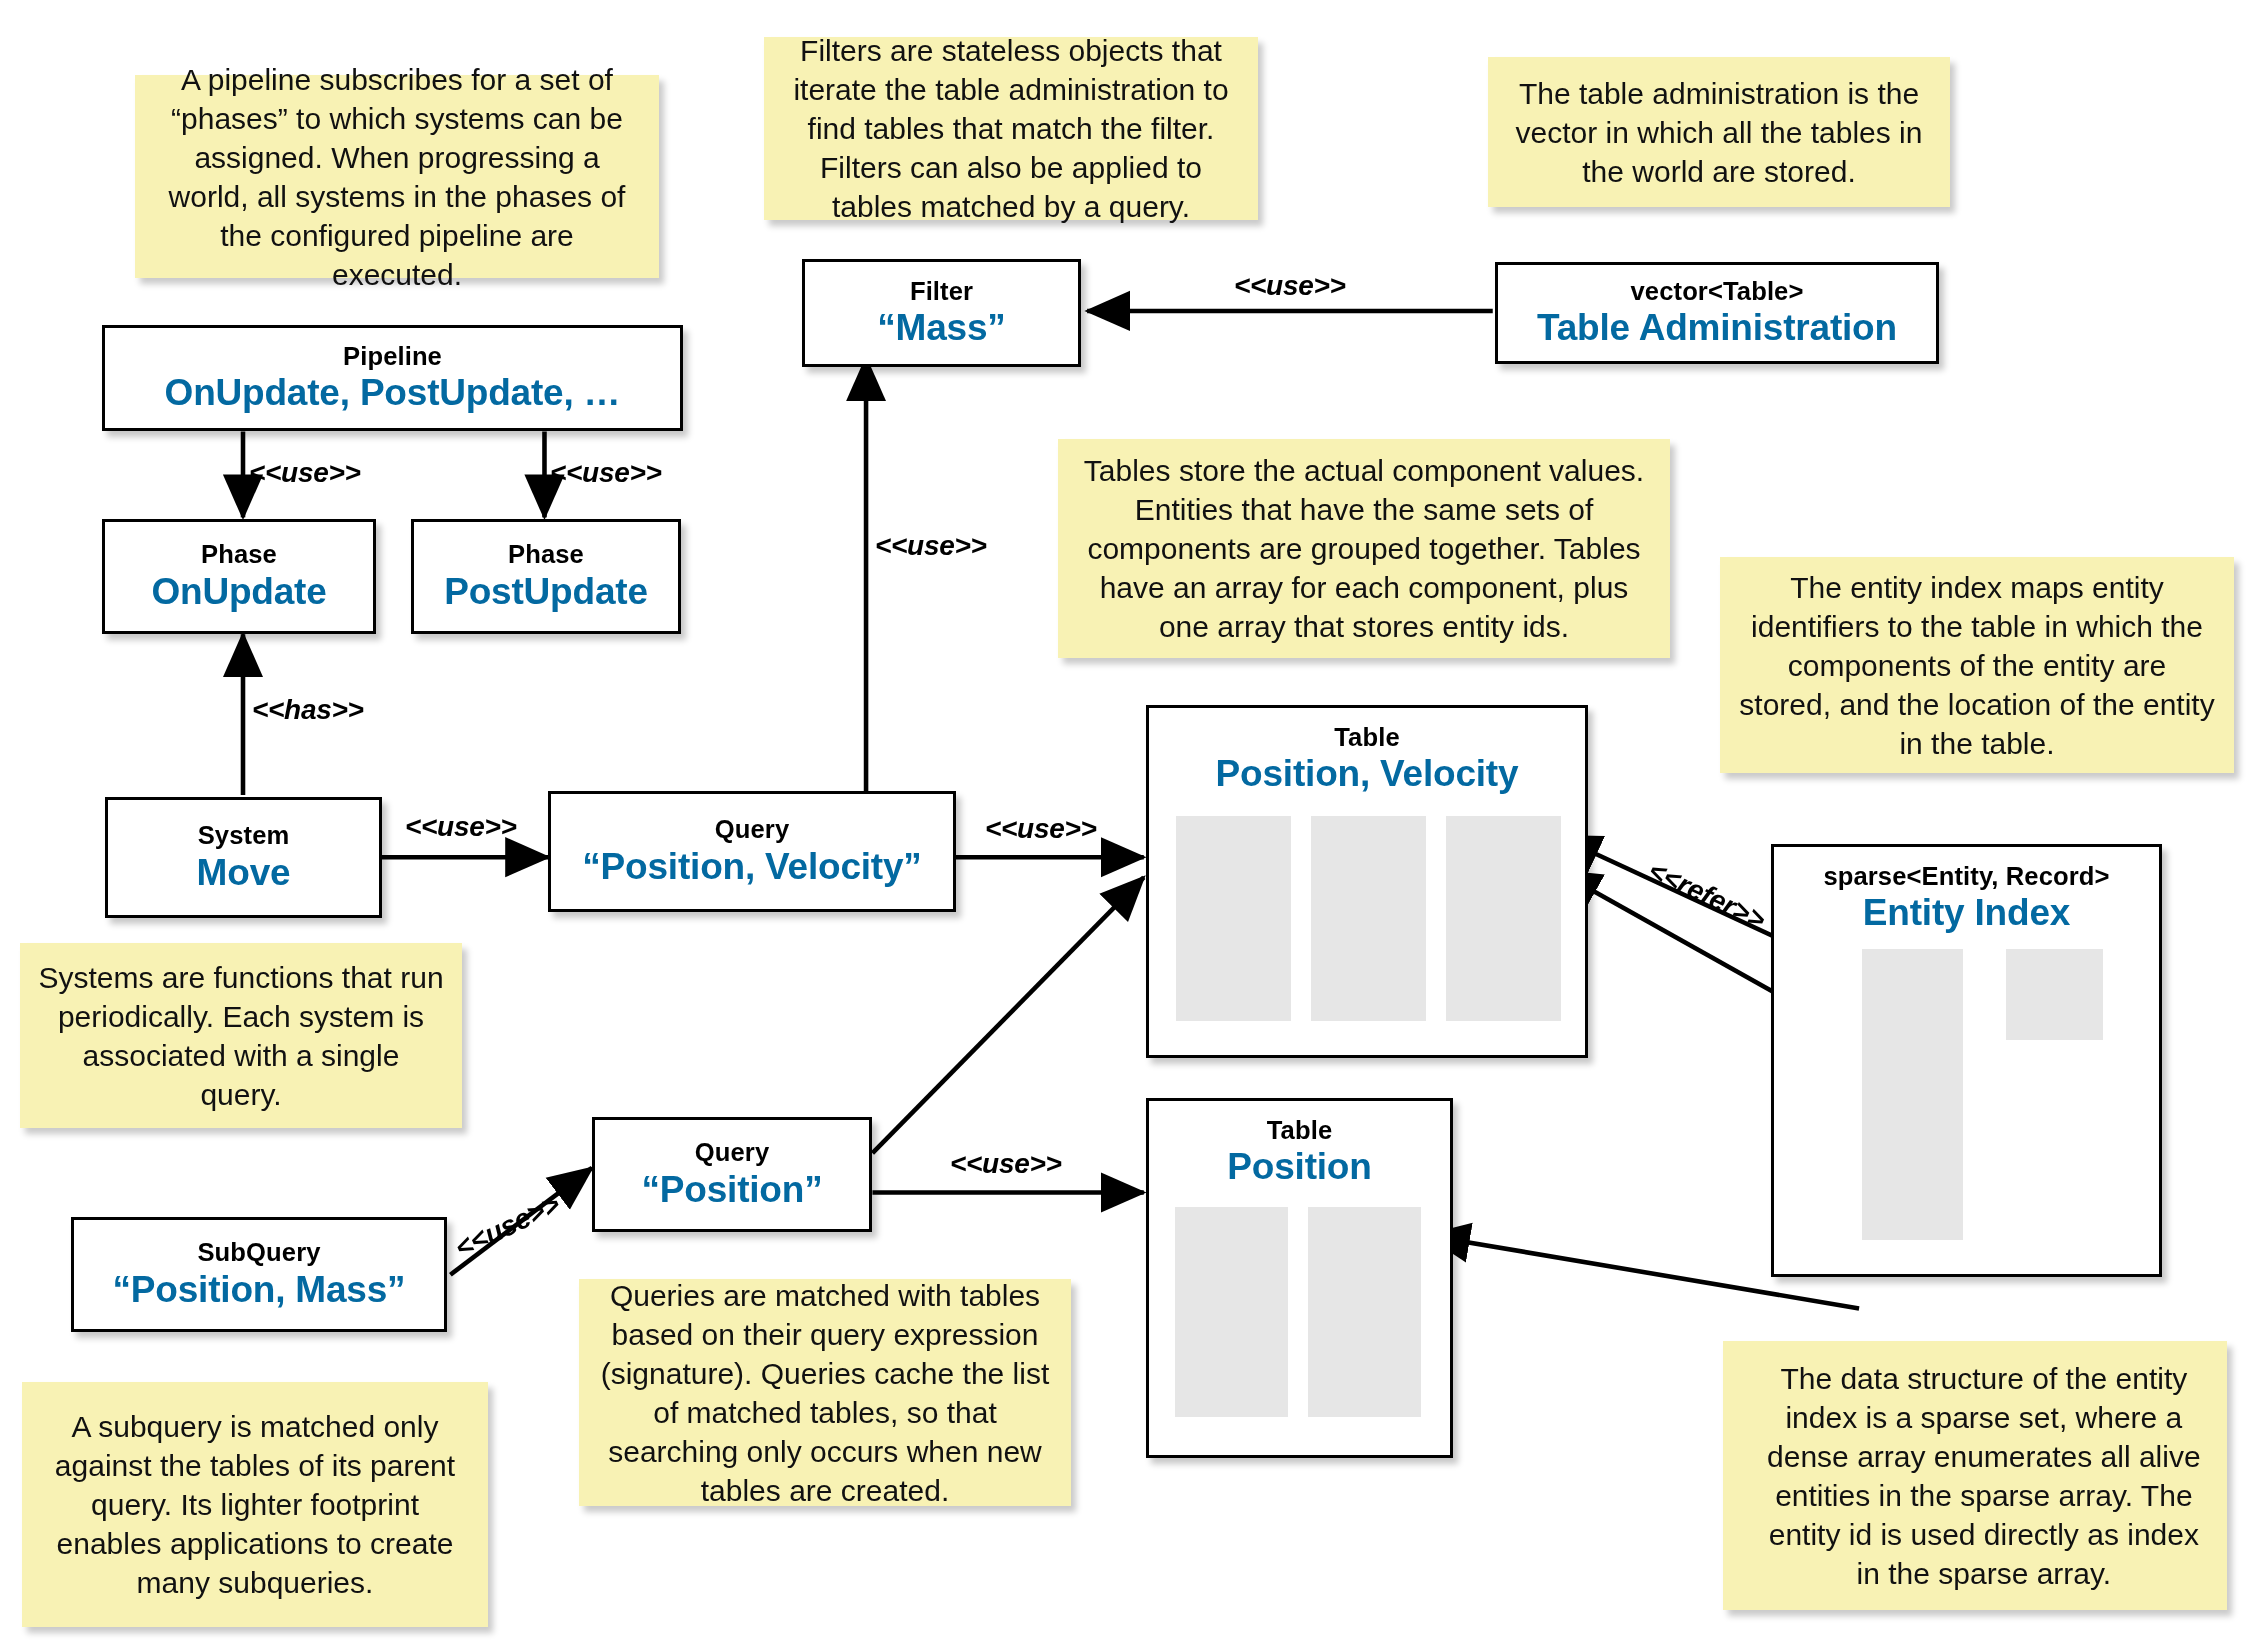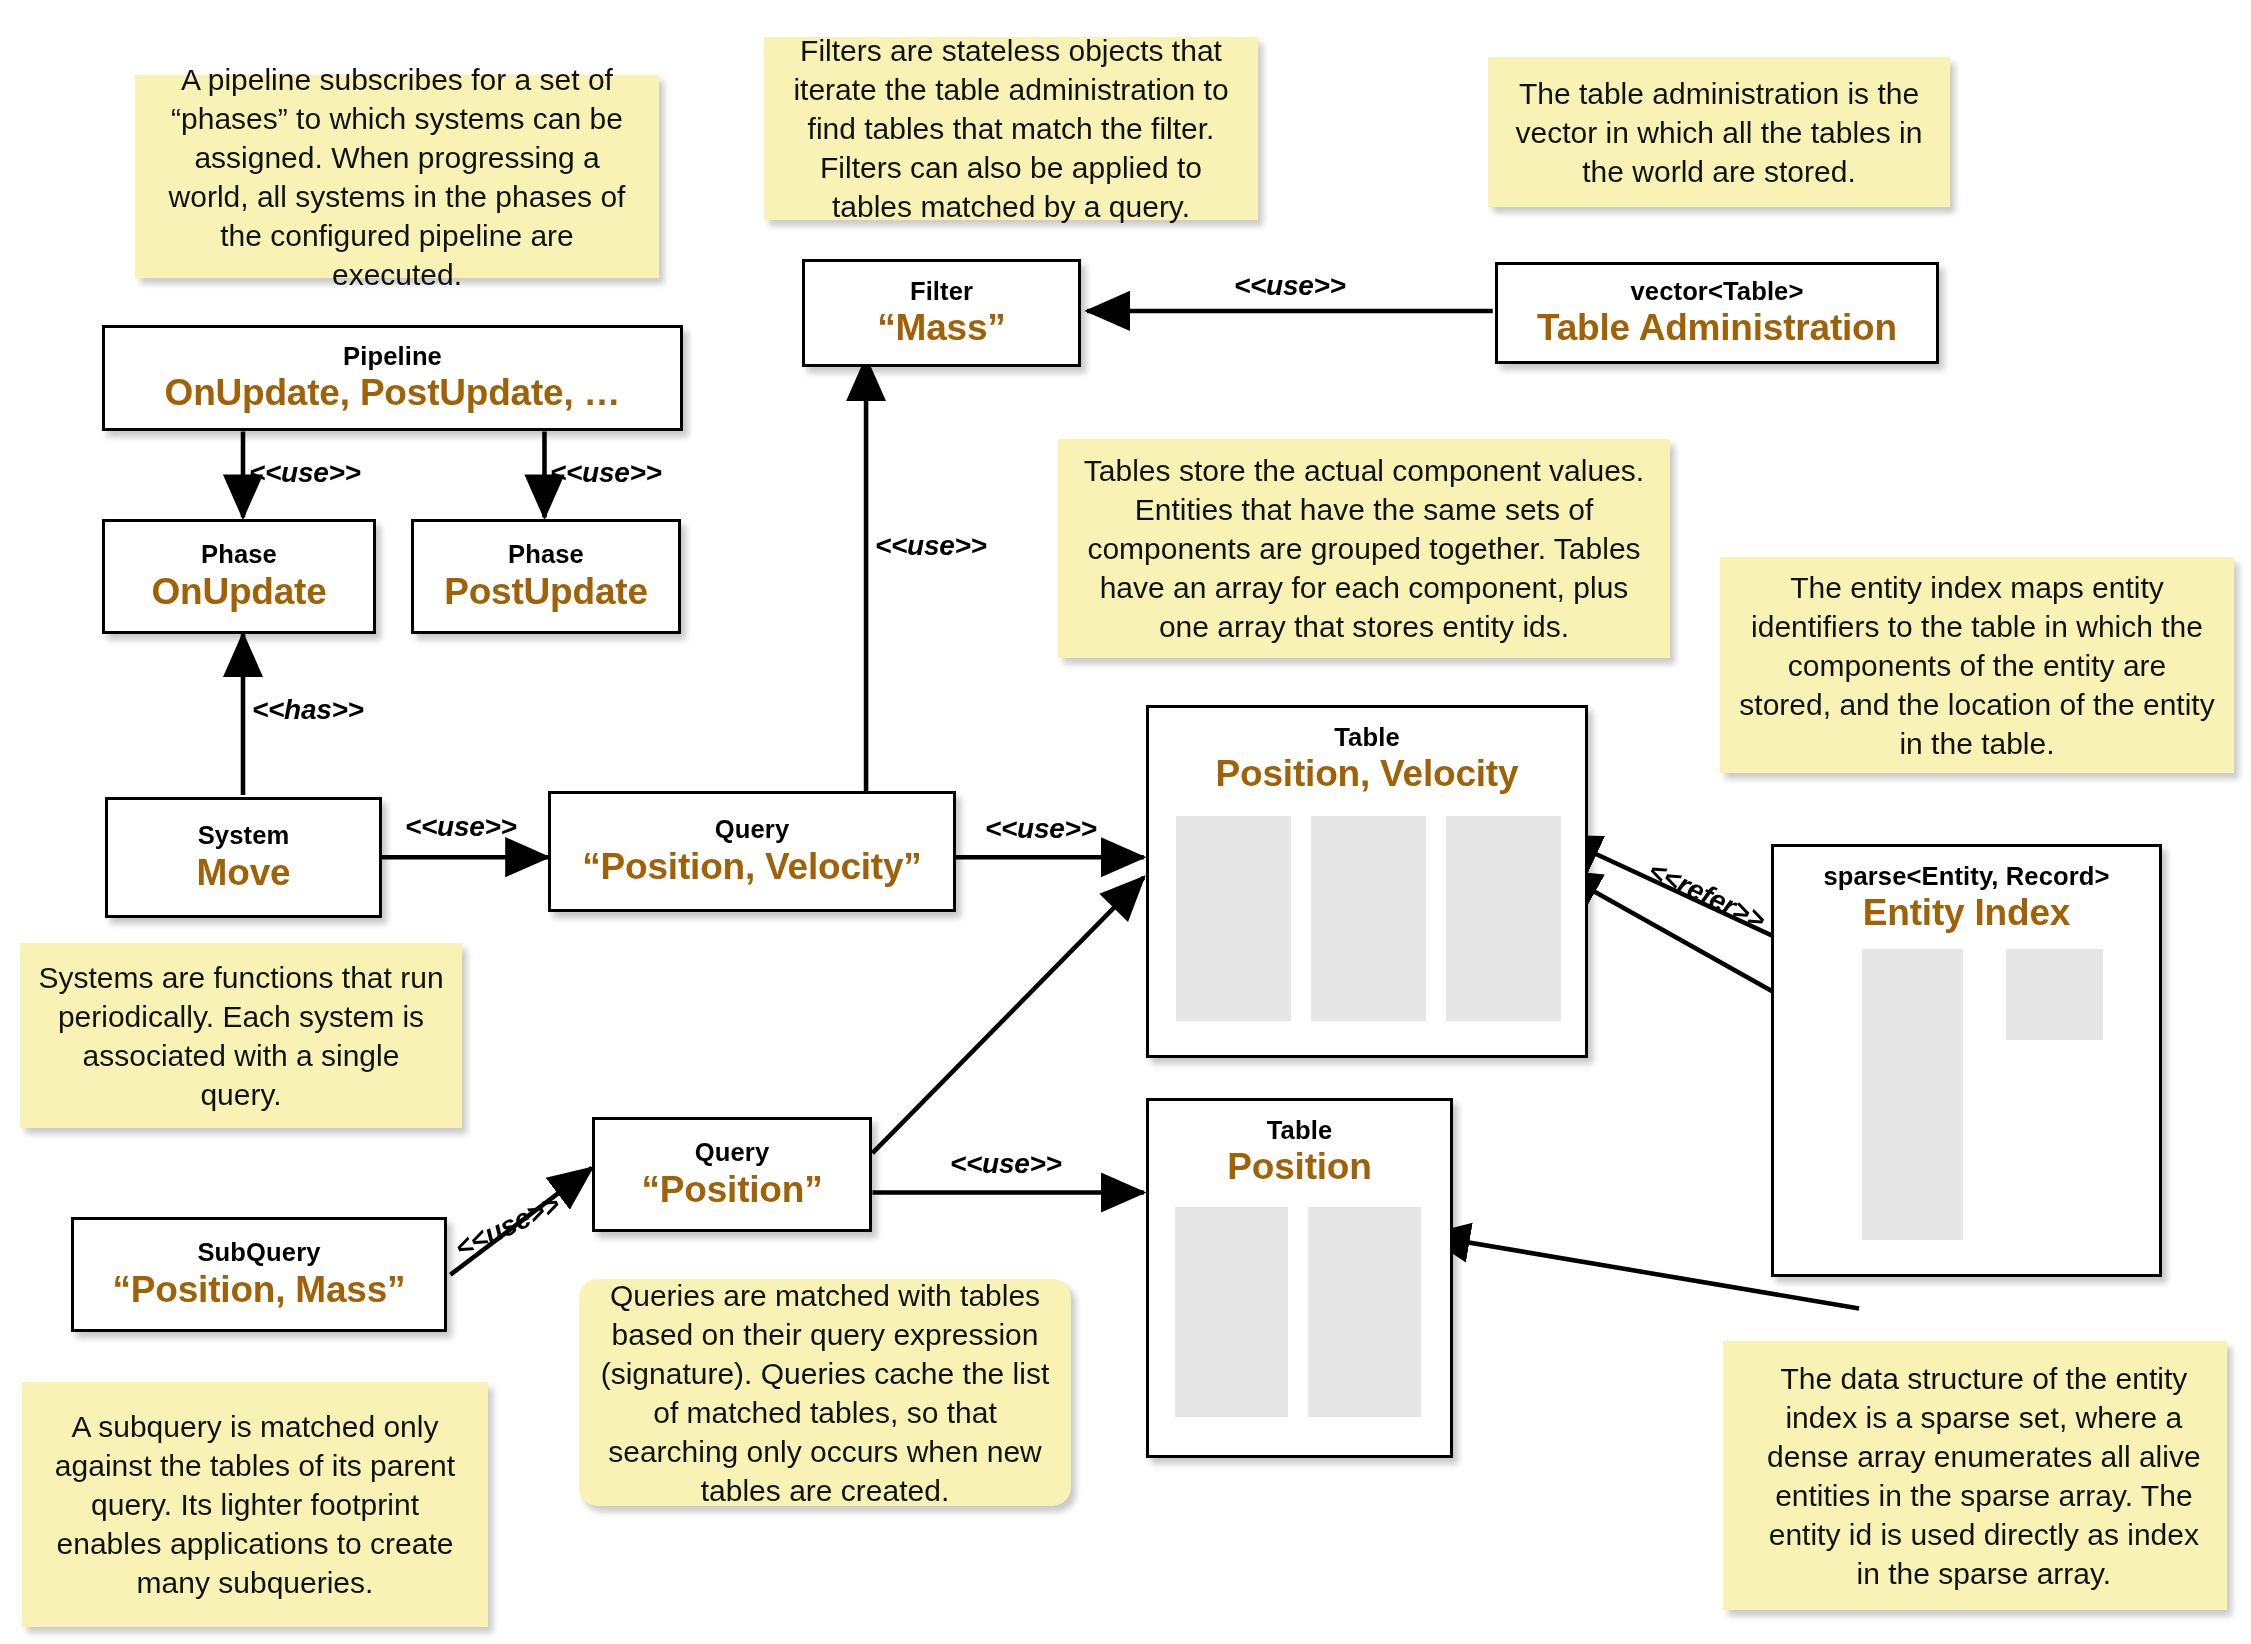--- a/index.html
+++ b/index.html
@@ -46,21 +46,21 @@
     font-size:25.6px;
     font-weight:700;
     line-height:1.12;
     color:#000;
     letter-spacing:0.1px;
   }
   .box .title{
     font-size:37px;
     font-weight:700;
     line-height:1.14;
-    color:#a16207;
+    color:#0369a1;
     letter-spacing:-0.2px;
     margin-top:1.8px;
   }
   .box.container-box{
     justify-content:flex-start;
     padding-top:14.6px;
   }
   .cols{
     position:absolute;
     display:flex;
@@ -136,21 +136,21 @@
   <div class="note" style="left:764px;top:37px;width:494px;height:183px;">Filters are stateless objects that iterate the table administration to find tables that match the filter. Filters can also be applied to tables matched by a query.</div>
 
   <div class="note" style="left:1488px;top:57px;width:462px;height:150px;">The table administration is the vector in which all the tables in the world are stored.</div>
 
   <div class="note" style="left:1058px;top:439px;width:612px;height:219px;">Tables store the actual component values. Entities that have the same sets of components are grouped together. Tables have an array for each component, plus one array that stores entity ids.</div>
 
   <div class="note" style="left:1720px;top:557px;width:514px;height:216px;">The entity index maps entity identifiers to the table in which the components of the entity are stored, and the location of the entity in the table.</div>
 
   <div class="note" style="left:20px;top:943px;width:442px;height:185px;">Systems are functions that run periodically. Each system is associated with a single query.</div>
 
-  <div class="note" style="left:579px;top:1279px;width:492px;height:227px;border-radius:19px;">Queries are matched with tables based on their query expression (signature). Queries cache the list of matched tables, so that searching only occurs when new tables are created.</div>
+  <div class="note" style="left:579px;top:1279px;width:492px;height:227px;">Queries are matched with tables based on their query expression (signature). Queries cache the list of matched tables, so that searching only occurs when new tables are created.</div>
 
   <div class="note" style="left:22px;top:1382px;width:466px;height:245px;">A subquery is matched only against the tables of its parent query. Its lighter footprint enables applications to create many subqueries.</div>
 
   <div class="note" style="left:1723px;top:1341px;width:504px;height:269px;padding-left:36px;">The data structure of the entity index is a sparse set, where a dense array enumerates all alive entities in the sparse array. The entity id is used directly as index in the sparse array.</div>
 
   <div class="box" style="left:102px;top:325px;width:581px;height:106px;">
     <div class="stereo">Pipeline</div>
     <div class="title">OnUpdate, PostUpdate, …</div>
   </div>
 

